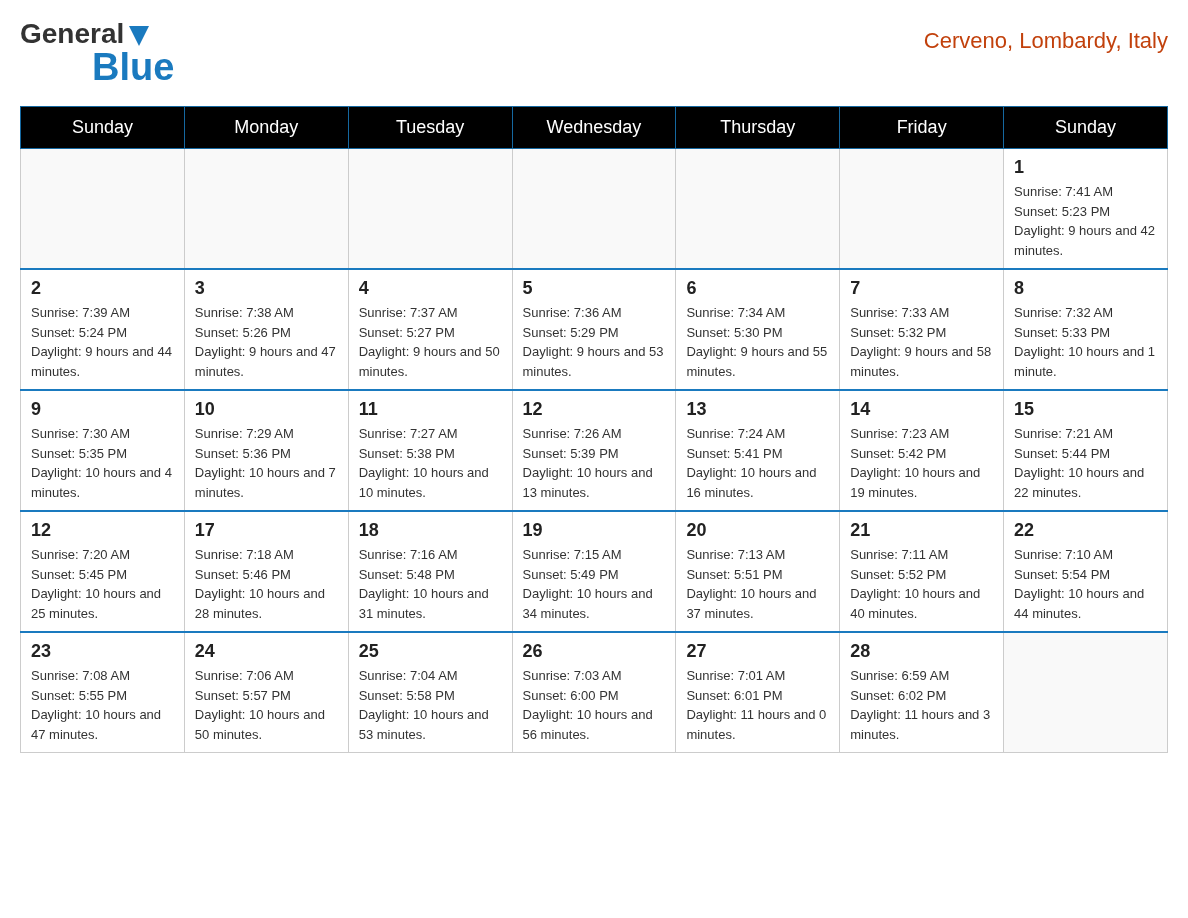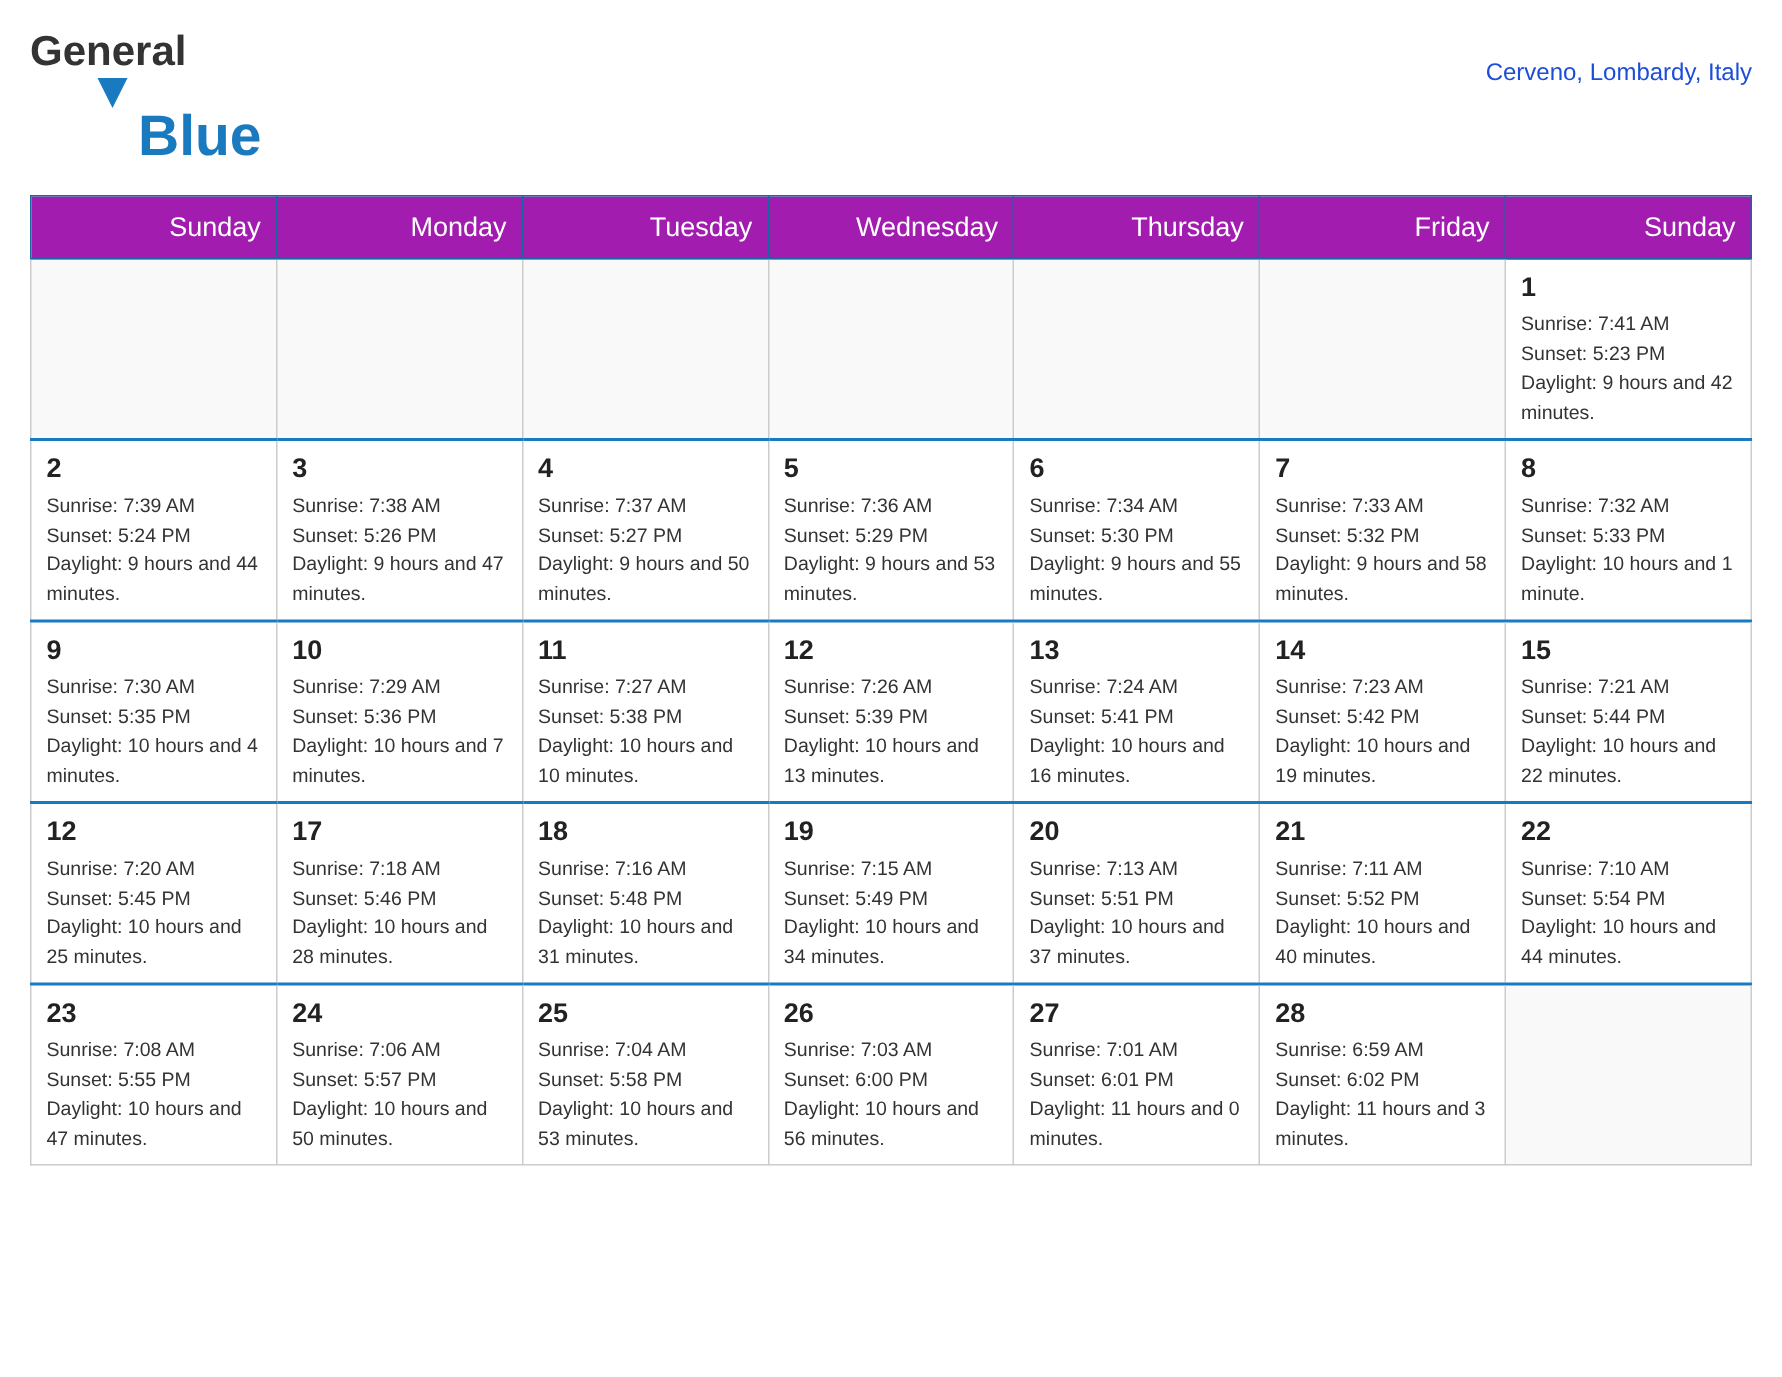--- a/index.html
+++ b/index.html
@@ -39,33 +39,33 @@
     .title-block {
       text-align: right;
     }
     .month-title {
       font-size: 52px;
       font-weight: bold;
       color: #222;
       line-height: 1.1;
     }
     .location {
-      font-size: 16px;
-      color: #1d4ed8;
-      margin-top: 20px;
+      font-size: 22px;
+      color: #c2410c;
+      margin-top: 8px;
     }
     .calendar {
       width: 100%;
       border-collapse: collapse;
       border: 1px solid #ccc;
     }
     .calendar th {
-      background-color: #a21caf;
+      background-color: #000000;
       color: #fff;
-      text-align: right;
+      text-align: center;
       padding: 10px 10px;
       font-size: 18px;
       font-weight: normal;
       border: 1px solid #1568a0;
     }
     .calendar td {
       vertical-align: top;
       padding: 8px 10px;
       border: 1px solid #ccc;
       width: calc(100% / 7);
@@ -89,21 +89,21 @@
     }
     .row-divider td {
       border-top: 2px solid #1a7abf;
     }
   </style>
 </head>
 <body>
 
 <div class="header">
   <div class="logo">
-    <div style="display:flex;align-items:center;flex-direction:column;">
+    <div style="display:flex;align-items:center;">
       <span class="logo-general">General</span>
       <span style="display:inline-block;width:0;height:0;border-left:10px solid transparent;border-right:10px solid transparent;border-top:20px solid #1a7abf;margin-left:5px;margin-top:4px;"></span>
     </div>
     <div style="display:flex;align-items:center;margin-left:36px;">
       <span class="logo-blue">Blue</span>
     </div>
   </div>
   <div class="title-block">
     <div class="location">Cerveno, Lombardy, Italy</div>
   </div>

